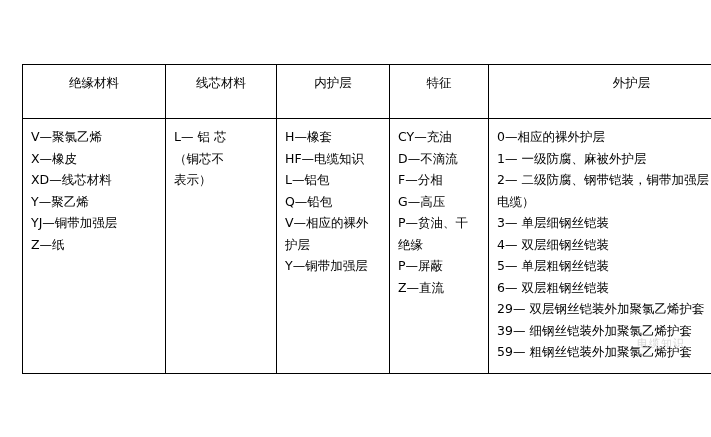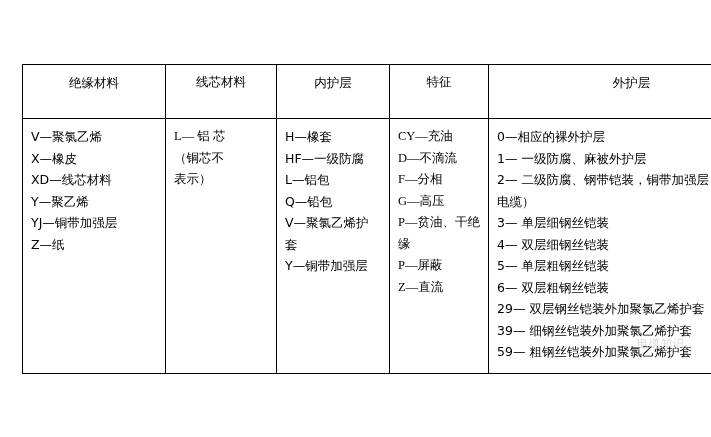--- a/index.html
+++ b/index.html
@@ -37,23 +37,23 @@
     line-height: 1.72;
   }
   thead th {
     text-align: center;
     vertical-align: middle;
     height: 36px;
     padding: 4px 4px;
     font-size: 13px;
   }
   .col-1 { width: 126px; }
-  .col-2 { width: 94px; font-family: Liberation Serif, serif; }
+  .col-2 { width: 94px; }
   .col-3 { width: 96px; }
-  .col-4 { width: 82px; font-family: Liberation Serif, serif; }
+  .col-4 { width: 82px; }
   .col-5 { width: 269px; }
 
   .cell-list {
     margin: 0;
     padding: 0;
     list-style: none;
   }
   .cell-list li {
     white-space: pre-wrap;
     word-break: break-all;
@@ -111,24 +111,24 @@
         <td class="col-2">
           <ul class="cell-list">
             <li>L— 铝 芯</li>
             <li>（铜芯不</li>
             <li>表示）</li>
           </ul>
         </td>
         <td class="col-3">
           <ul class="cell-list">
             <li>H—橡套</li>
-            <li>HF—一级防腐</li>
+            <li>HF—电缆知识</li>
             <li>L—铝包</li>
             <li>Q—铅包</li>
-            <li>V—聚氯乙烯护套</li>
+            <li>V—相应的裸外护层</li>
             <li>Y—铜带加强层</li>
           </ul>
         </td>
         <td class="col-4">
           <ul class="cell-list">
             <li>CY—充油</li>
             <li>D—不滴流</li>
             <li>F—分相</li>
             <li>G—高压</li>
             <li>P—贫油、干绝缘</li>

